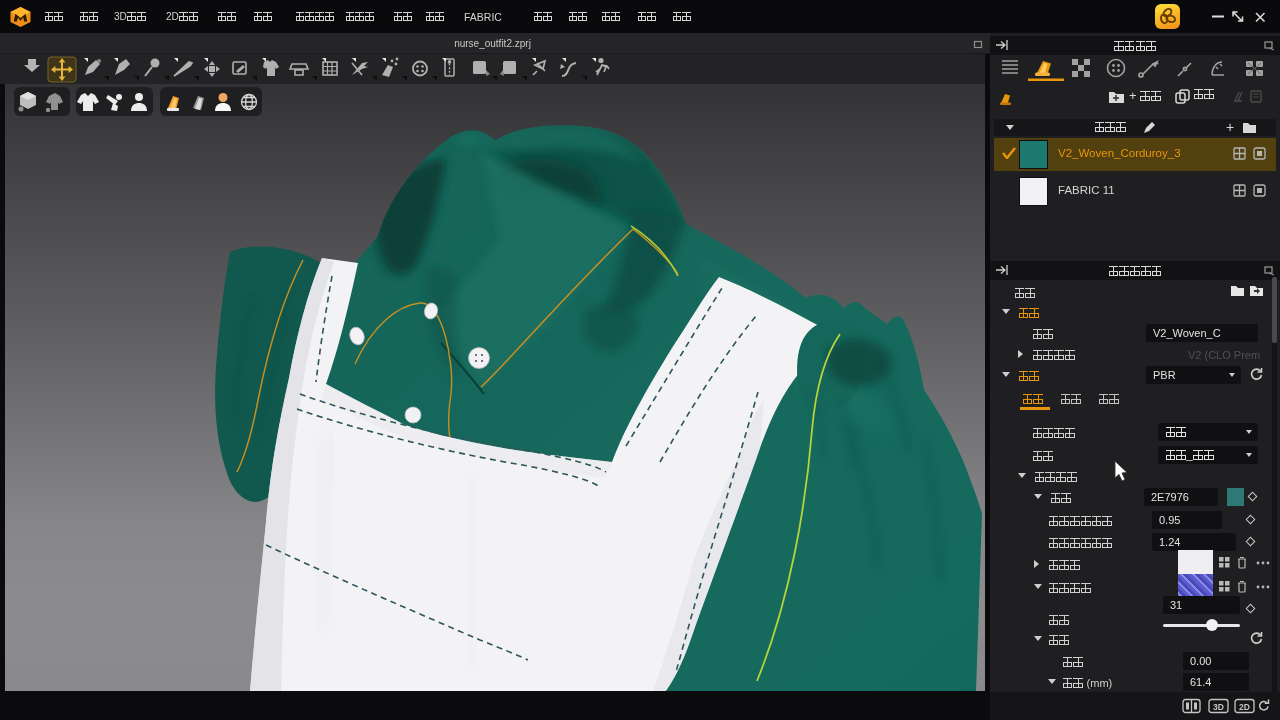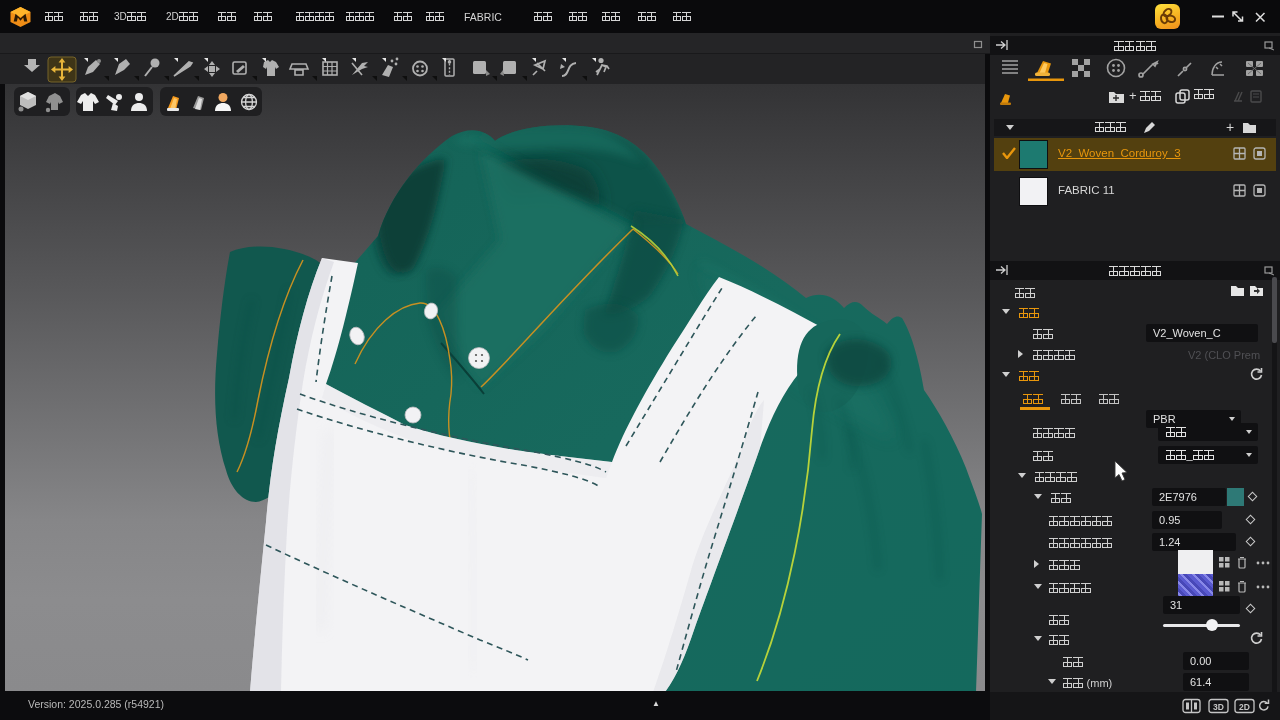--- a/index.html
+++ b/index.html
@@ -27,21 +27,21 @@
   #toolbar1 { left:0; top:54px; width:990px; height:30px; background:#232325; }
 
   #viewport { left:5px; top:84px; width:980px; height:607px; }
   .tgroup { position:absolute; background:#1f1f21; border-radius:6px; height:29px; top:87px; }
 
   #statusbar { left:0; top:691px; width:990px; height:29px; background:#0c0c0e; color:#b9b9b9; font-size:10.5px; }
 
   #rpanel { left:990px; top:33px; width:290px; height:687px; background:#1f1f21; font-size:11px; color:#cfcfcf; overflow:hidden; }
   #rpanel .abs { position:absolute; }
   .phead { left:0; width:290px; height:19px; background:#121214; color:#d8d8d8; text-align:center; line-height:20px; font-size:11px; }
-  .orange { color:#e8960c;text-decoration:underline; }
+  .orange { color:#e8960c; }
   .lbl { white-space:nowrap; line-height:18px; }
   .field { background:#101012; color:#e2e2e2; font-size:11px; line-height:18px; height:18px; padding-left:7px; border-radius:2px; white-space:nowrap; overflow:hidden; }
   .tri-d { width:0; height:0; border-left:4px solid transparent; border-right:4px solid transparent; border-top:5px solid #cfcfcf; display:inline-block; }
   .tri-r { width:0; height:0; border-top:4px solid transparent; border-bottom:4px solid transparent; border-left:5px solid #cfcfcf; display:inline-block; }
   .dia { width:7px; height:7px; border:1.2px solid #c9c9c9; transform:rotate(45deg); }
   .caret { position:absolute; right:6px; top:7px; width:0; height:0; border-left:3.5px solid transparent; border-right:3.5px solid transparent; border-top:4.5px solid #cfcfcf; }
 </style>
 </head>
 <body>
 <div id="app">
@@ -78,20 +78,21 @@
   </svg>
   <svg class="abs" style="left:1210px;top:0;width:60px;height:33px" viewBox="0 0 60 33">
     <rect x="2" y="15.5" width="12" height="2" fill="#dedede"></rect>
     <g stroke="#dedede" stroke-width="1.5" fill="none">
       <path d="M23 16.5 l0 -4.5 l4.5 0 M32.5 16.5 l0 4.5 l-4.5 0 M23.5 12.5 l8.5 8.5"></path>
       <path d="M46 13 l8.5 8.5 M54.5 13 L46 21.5"></path>
     </g>
   </svg>
 
   <div id="tabbar" class="abs"></div>
+  <div class="abs" style="left:0;top:34px;width:985px;height:20px;line-height:20px;text-align:center;color:#c7c7c7;font-size:10px;">nurse_outfit2.zprj</div>
   <svg class="abs" style="left:973px;top:39px;width:11px;height:11px" viewBox="0 0 11 11">
     <rect x="1.5" y="2.5" width="7" height="6" fill="none" stroke="#8f8f8f" stroke-width="1.2"></rect>
   </svg>
 
   <div id="toolbar1" class="abs"></div>
   <svg id="tb1icons" class="abs" style="left:0;top:54px;width:990px;height:30px" viewBox="0 0 990 30">
     <g fill="#b4b4b4" stroke="none">
 
       <path d="M28 59 l8 0 l0 6 l4 0 l-8 7 l-8 -7 l4 0 Z" transform="translate(0,-54)"></path>
 
@@ -354,24 +355,20 @@
         <path d="M215 24 c0 -6 4 -8 8 -8 c4 0 8 2 8 8 Z" fill="#f7f7f7"></path>
       </g>
 
     <g stroke="#d5d5d5" fill="none" stroke-width="1.3">
         <circle cx="249" cy="15" r="7.5"></circle>
         <ellipse cx="249" cy="15" rx="3.4" ry="7.5"></ellipse>
         <path d="M241.5 15 l15 0 M243 10.5 l12 0 M243 19.5 l12 0"></path>
       </g>
   </svg>
 
-  <div id="statusbar" class="abs">
-    <span style="position:absolute;left:28px;top:7px;">Version: 2025.0.285 (r54921)</span>
-    <span style="position:absolute;left:652px;top:8px;color:#dadada;font-size:8px;">▲</span>
-  </div>
 
   <div id="rpanel" class="abs">
 
     <div class="phead abs" style="top:3px;"><i class="cjk"></i><i class="cjk"></i><i class="cjk"></i><i class="cjk"></i></div>
     <svg class="abs" style="left:6px;top:7px;width:12px;height:10px" viewBox="0 0 12 10">
         <path d="M0 5 l8 0 M5 1.5 l4 3.5 l-4 3.5 M11 0 l0 10" stroke="#cfcfcf" stroke-width="1.3" fill="none"></path>
       </svg>
     <svg class="abs" style="left:274px;top:7px;width:11px;height:11px" viewBox="0 0 11 11">
         <rect x="1" y="2" width="7" height="6" fill="none" stroke="#9a9a9a" stroke-width="1.2"></rect>
         <path d="M5 8 l5 2" stroke="#9a9a9a"></path>
@@ -504,21 +501,21 @@
 
     <div class="lbl abs" style="left:42px;top:292px;"><i class="cjk"></i><i class="cjk"></i></div>
     <div class="field abs" style="left:156px;top:291px;width:112px;">V2_Woven_C</div>
 
     <span class="tri-r abs" style="left:28px;top:317px;"></span>
     <div class="lbl abs" style="left:42px;top:313px;"><i class="cjk"></i><i class="cjk"></i><i class="cjk"></i><i class="cjk"></i></div>
     <div class="lbl abs" style="left:198px;top:313px;color:#505054;">V2 (CLO Prem</div>
 
     <span class="tri-d abs" style="left:12px;top:339px;"></span>
     <div class="lbl abs orange" style="left:28px;top:334px;"><i class="cjk"></i><i class="cjk"></i></div>
-    <div class="field abs" style="left:156px;top:333px;width:95px;margin-top:44px;">PBR<span class="caret"></span></div>
+    <div class="field abs" style="left:156px;top:333px;width:95px;">PBR<span class="caret"></span></div>
     <svg class="abs" style="left:259px;top:334px;width:14px;height:14px" viewBox="0 0 14 14">
         <path d="M11.5 4 a5 5 0 1 0 1 4" stroke="#cfcfcf" stroke-width="1.6" fill="none"></path>
         <path d="M12.5 1 l0 4 l-4 0" fill="none" stroke="#cfcfcf" stroke-width="1.6"></path>
       </svg>
 
     <div class="lbl abs orange" style="left:32px;top:357px;"><i class="cjk"></i><i class="cjk"></i></div>
     <div class="lbl abs" style="left:70px;top:357px;color:#c2c2c2;"><i class="cjk"></i><i class="cjk"></i></div>
     <div class="lbl abs" style="left:108px;top:357px;color:#c2c2c2;"><i class="cjk"></i><i class="cjk"></i></div>
     <div class="abs" style="left:30px;top:374px;width:30px;height:2.5px;background:#e8960c;"></div>
 
@@ -526,21 +523,21 @@
     <div class="field abs" style="left:168px;top:390px;width:100px;"><i class="cjk"></i><i class="cjk"></i><span class="caret"></span></div>
 
     <div class="lbl abs" style="left:42px;top:414px;"><i class="cjk"></i><i class="cjk"></i></div>
     <div class="field abs" style="left:168px;top:413px;width:100px;"><i class="cjk"></i><i class="cjk"></i>_<i class="cjk"></i><i class="cjk"></i><span class="caret"></span></div>
 
     <span class="tri-d abs" style="left:28px;top:440px;"></span>
     <div class="lbl abs" style="left:44px;top:435px;"><i class="cjk"></i><i class="cjk"></i><i class="cjk"></i><i class="cjk"></i></div>
 
     <span class="tri-d abs" style="left:44px;top:461px;"></span>
     <div class="lbl abs" style="left:60px;top:456px;"><i class="cjk"></i><i class="cjk"></i></div>
-    <div class="field abs" style="left:162px;top:455px;width:74px;">2E7976</div>
+    <div class="field abs" style="left:154px;top:455px;width:74px;">2E7976</div>
     <div class="abs" style="left:237px;top:455px;width:17px;height:18px;background:#2E7976;"></div>
     <div class="dia abs" style="left:259px;top:460px;"></div>
 
     <div class="lbl abs" style="left:58px;top:479px;"><i class="cjk"></i><i class="cjk"></i><i class="cjk"></i><i class="cjk"></i><i class="cjk"></i><i class="cjk"></i></div>
     <div class="field abs" style="left:162px;top:478px;width:70px;">0.95</div>
     <div class="dia abs" style="left:257px;top:483px;"></div>
 
     <div class="lbl abs" style="left:58px;top:501px;"><i class="cjk"></i><i class="cjk"></i><i class="cjk"></i><i class="cjk"></i><i class="cjk"></i><i class="cjk"></i></div>
     <div class="field abs" style="left:162px;top:500px;width:84px;">1.24</div>
     <div class="dia abs" style="left:257px;top:505px;"></div>

